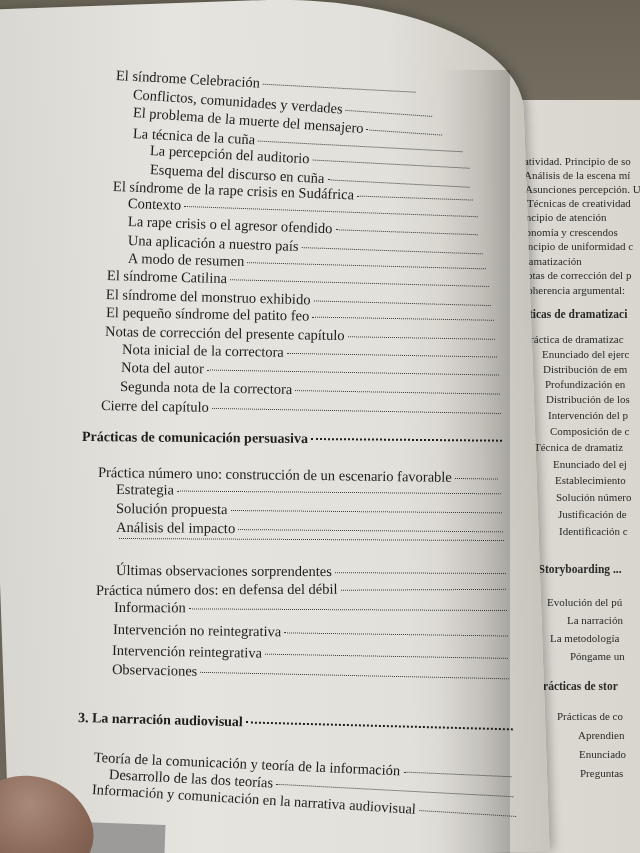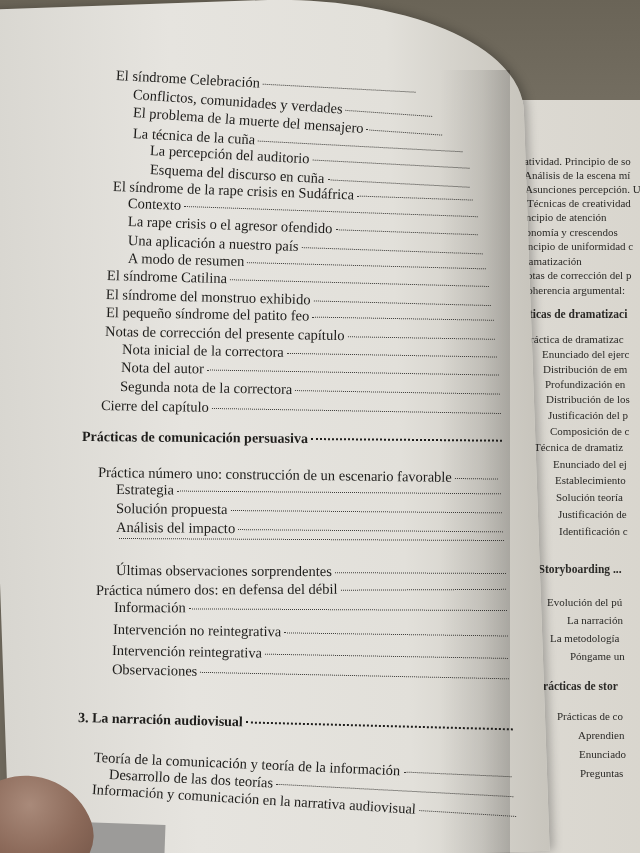--- a/index.html
+++ b/index.html
@@ -78,26 +78,26 @@
   <div class="rp-item" style="left:515px;top:240px">Principio de uniformidad c</div>
   <div class="rp-item" style="left:517px;top:255px">Dramatización</div>
   <div class="rp-item" style="left:519px;top:269px">Notas de corrección del p</div>
   <div class="rp-item" style="left:520px;top:284px">Coherencia argumental:</div>
   <div class="rp-item h" style="left:506px;top:308px">Prácticas de dramatizaci</div>
   <div class="rp-item" style="left:524px;top:333px">Práctica de dramatizac</div>
   <div class="rp-item" style="left:542px;top:348px">Enunciado del ejerc</div>
   <div class="rp-item" style="left:543px;top:363px">Distribución de em</div>
   <div class="rp-item" style="left:545px;top:378px">Profundización en</div>
   <div class="rp-item" style="left:546px;top:393px">Distribución de los</div>
-  <div class="rp-item" style="left:548px;top:409px">Justificación del p</div>
+  <div class="rp-item" style="left:548px;top:409px">Intervención del p</div>
   <div class="rp-item" style="left:550px;top:425px">Composición de c</div>
   <div class="rp-item" style="left:534px;top:441px">Técnica de dramatiz</div>
   <div class="rp-item" style="left:553px;top:458px">Enunciado del ej</div>
   <div class="rp-item" style="left:555px;top:474px">Establecimiento</div>
-  <div class="rp-item" style="left:556px;top:491px">Solución teoría</div>
+  <div class="rp-item" style="left:556px;top:491px">Solución número</div>
   <div class="rp-item" style="left:558px;top:508px">Justificación de</div>
   <div class="rp-item" style="left:559px;top:525px">Identificación c</div>
   <div class="rp-item h" style="left:527px;top:563px">4. Storyboarding ...</div>
   <div class="rp-item" style="left:547px;top:596px">Evolución del pú</div>
   <div class="rp-item" style="left:567px;top:614px">La narración</div>
   <div class="rp-item" style="left:550px;top:632px">La metodología</div>
   <div class="rp-item" style="left:570px;top:650px">Póngame un</div>
   <div class="rp-item h" style="left:536px;top:680px">Prácticas de stor</div>
   <div class="rp-item" style="left:557px;top:710px">Prácticas de co</div>
   <div class="rp-item" style="left:578px;top:729px">Aprendien</div>

